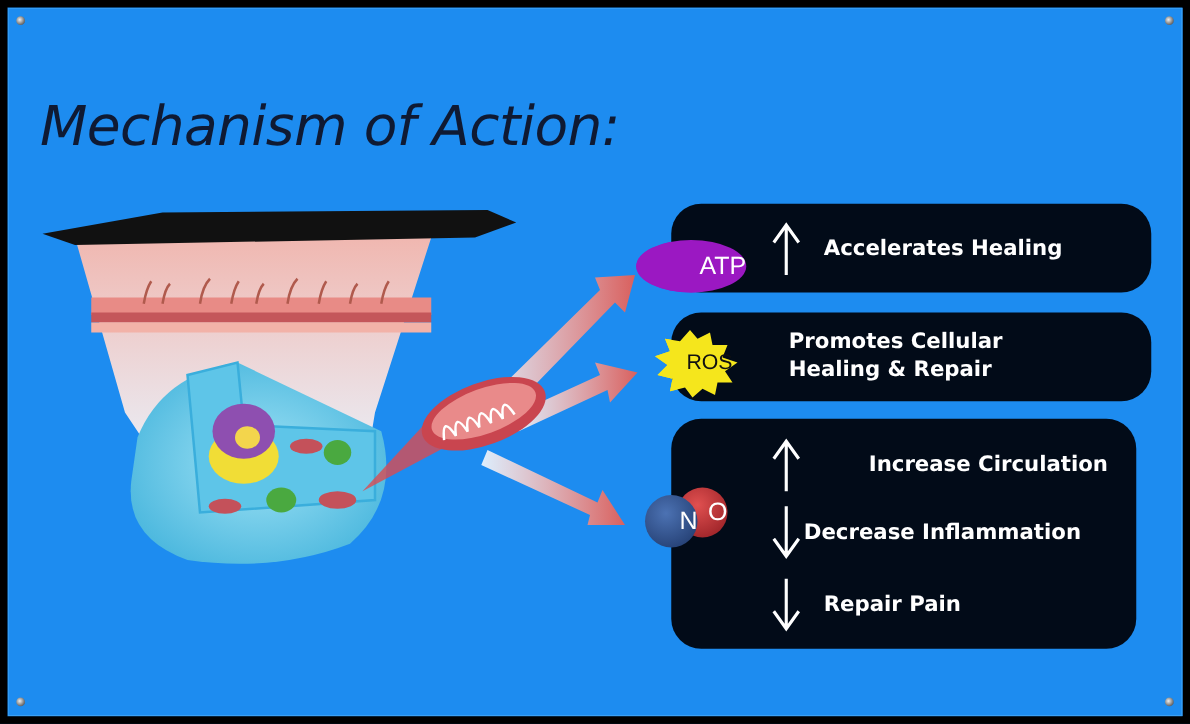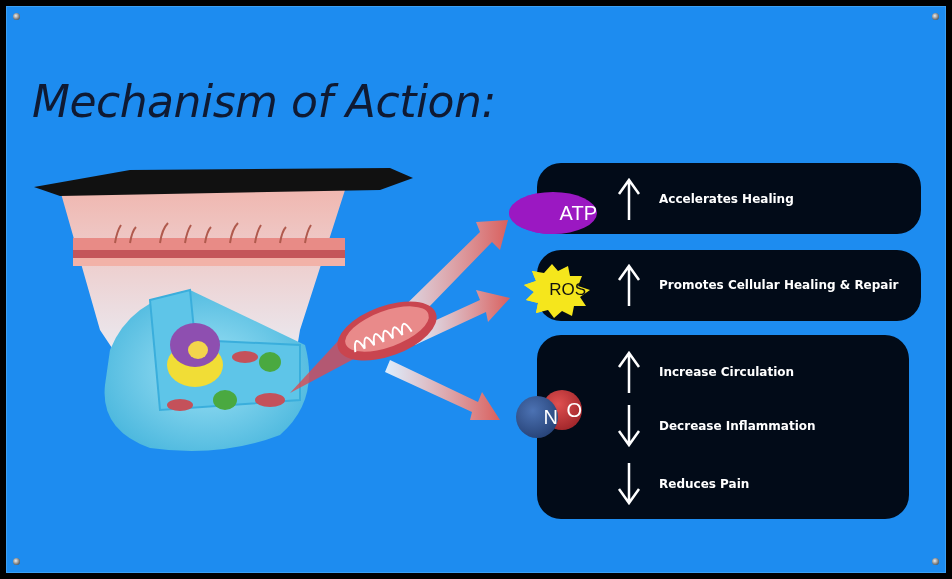--- a/index.html
+++ b/index.html
@@ -5,21 +5,21 @@
   html,body{margin:0;padding:0;background:#000;}
   body{width:952px;height:579px;position:relative;overflow:hidden;font-family:"DejaVu Sans",sans-serif;}
   .panel{position:absolute;left:6px;top:6px;width:940px;height:567px;background:#1d8cf0;
     box-shadow:inset 0 0 0 1px #3aa0f5;}
   .screw{position:absolute;width:7px;height:7px;border-radius:50%;
     background:radial-gradient(circle at 40% 40%,#eee,#777 60%,#333);}
   .title{position:absolute;left:32px;top:76px;font-size:44px;font-weight:normal;font-style:italic;
     color:#0f1a33;letter-spacing:-0.5px;font-family:"DejaVu Sans",sans-serif;}
   .box{position:absolute;background:#020b18;border-radius:24px;color:#fff;}
   .row{position:absolute;display:flex;align-items:center;}
-  .row .lbl{font-size:12px;font-weight:bold;color:#fff;line-height:23px;}
+  .row .lbl{font-size:17px;font-weight:bold;color:#fff;line-height:23px;}
   .badge{position:absolute;display:flex;align-items:center;justify-content:flex-end;font-family:"Liberation Sans",sans-serif;}
   svg{position:absolute;left:0;top:0;}
 </style>
 </head>
 <body>
 
 <div class="panel"></div>
 <div class="screw" style="left:13px;top:13px"></div>
 <div class="screw" style="left:932px;top:13px"></div>
 <div class="screw" style="left:13px;top:558px"></div>
@@ -118,46 +118,46 @@
   <span class="lbl" style="margin-left:16px">Accelerates Healing</span>
 </div>
 
 <div class="box" style="left:537px;top:250px;width:384px;height:71px;"></div>
 <svg width="952" height="579" style="pointer-events:none">
   <polygon points="552,264 558,271 568,266 570,276 582,276 578,286 590,290 580,297 586,306 574,306 572,316 562,311 554,318 548,310 536,313 538,303 526,300 534,292 524,285 536,281 532,271 544,273" fill="#f5e61c"></polygon>
 </svg>
 <div class="badge" style="left:524px;top:275px;width:62px;height:30px;color:#111;font-size:17px;">
   <span>ROS</span>
 </div>
-<div class="row" style="left:615px;top:262px;height:46px;">
+<div class="row" style="left:615px;top:262px;height:46px;flex-direction:column;">
   <svg width="28" height="46" style="position:relative">
     <path d="M14,44 L14,6 M4,18 L14,4 L24,18" stroke="#fff" stroke-width="2.5" fill="none"></path>
   </svg>
   <span class="lbl" style="margin-left:16px;width:250px">Promotes Cellular Healing &amp; Repair</span>
 </div>
 
 <div class="box" style="left:537px;top:335px;width:372px;height:184px;"></div>
 <div style="position:absolute;left:516px;top:390px;width:66px;height:50px;">
   <div class="badge" style="left:26px;top:0;width:40px;height:40px;border-radius:50%;background:radial-gradient(circle at 40% 35%,#e05050,#8f1a20);color:#fff;font-size:20px;">
     <span>O</span>
   </div>
   <div class="badge" style="left:0;top:6px;width:42px;height:42px;border-radius:50%;background:radial-gradient(circle at 40% 35%,#4c72b3,#1c3566);color:#fff;font-size:20px;">
     <span>N</span>
   </div>
 </div>
-<div class="row" style="left:615px;top:349px;height:46px;">
+<div class="row" style="left:615px;top:349px;height:46px;gap:36px;">
   <svg width="28" height="46" style="position:relative">
     <path d="M14,44 L14,6 M4,18 L14,4 L24,18" stroke="#fff" stroke-width="2.5" fill="none"></path>
   </svg>
   <span class="lbl" style="margin-left:16px">Increase Circulation</span>
 </div>
 <div class="row" style="left:615px;top:403px;height:46px;">
   <svg width="28" height="46" style="position:relative">
     <path d="M14,2 L14,40 M4,28 L14,42 L24,28" stroke="#fff" stroke-width="2.5" fill="none"></path>
   </svg>
-  <span class="lbl" style="margin-left:16px">Decrease Inflammation</span>
+  <span class="lbl" style="">Decrease Inflammation</span>
 </div>
 <div class="row" style="left:615px;top:461px;height:46px;">
   <svg width="28" height="46" style="position:relative">
     <path d="M14,2 L14,40 M4,28 L14,42 L24,28" stroke="#fff" stroke-width="2.5" fill="none"></path>
   </svg>
-  <span class="lbl" style="margin-left:16px">Reduces Pain</span>
+  <span class="lbl" style="margin-left:16px">Repair Pain</span>
 </div>
 
 </body></html>

